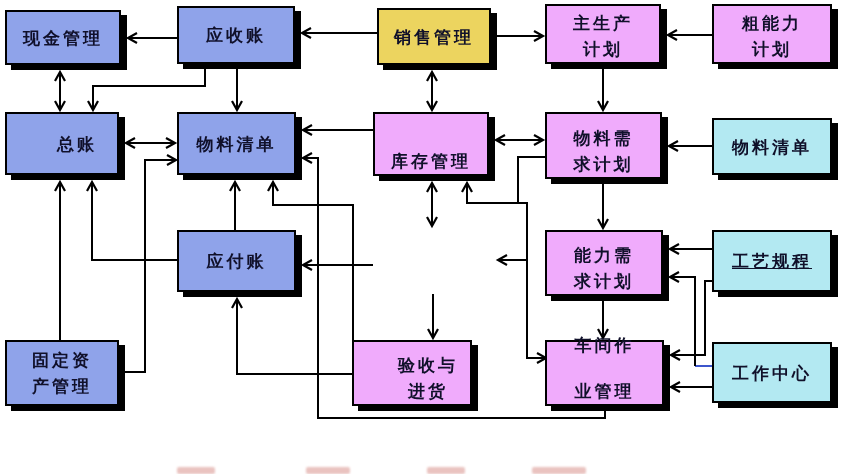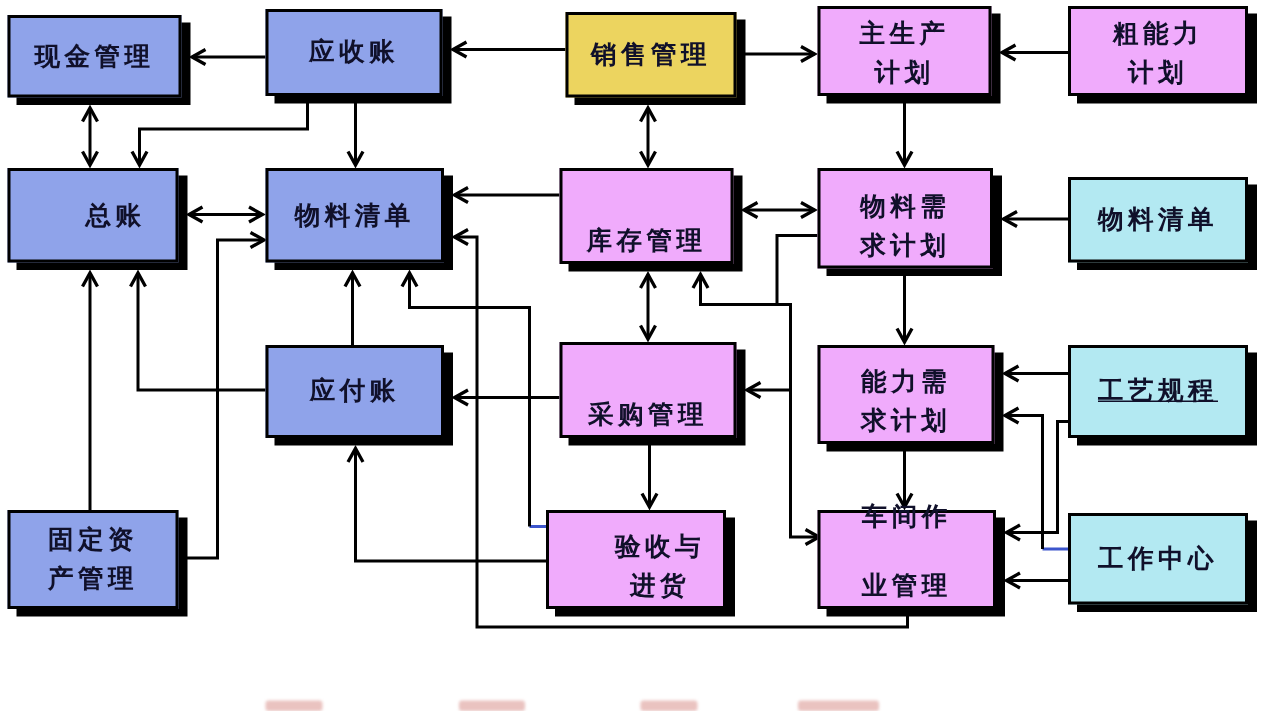--- a/index.html
+++ b/index.html
@@ -103,35 +103,32 @@
     <div class="node c-plan" style="left: 545px; top: 112px; width: 117px; height: 67px;">
       <span>物料需</span>
       <span>求计划</span>
     </div>
     <div class="node c-finance" style="left: 177px; top: 230px; width: 119px; height: 62px;">
       <span>应付账</span>
     </div>
     <div class="node c-data" style="left: 712px; top: 118px; width: 120px; height: 57px;">
       <span>物料清单</span>
     </div>
-    <div class="node c-plan" style="left: 373px; top: 228px; width: 118px; height: 64px;">
-      <span>采购管理</span>
-    </div>
     <div class="node c-plan" style="left: 545px; top: 230px; width: 118px; height: 66px;">
       <span>能力需</span>
       <span>求计划</span>
     </div>
     <div class="node c-data" style="left: 712px; top: 230px; width: 120px; height: 62px; text-decoration: underline;">
       <span>工艺规程</span>
     </div>
     <div class="node c-finance" style="left: 5px; top: 340px; width: 114px; height: 66px;">
       <span>固定资</span>
       <span>产管理</span>
     </div>
-    <div class="node c-plan" style="left: 364px; top: 340px; width: 120px; height: 66px; padding-left: 32px;">
+    <div class="node c-plan" style="left: 352px; top: 340px; width: 120px; height: 66px; padding-left: 32px;">
       <span>验收与</span>
       <span>进货</span>
     </div>
     <div class="node c-plan" style="left: 545px; top: 340px; width: 119px; height: 66px; gap: 20px;">
       <span>车间作</span>
       <span>业管理</span>
     </div>
     <div class="node c-data" style="left: 712px; top: 342px; width: 120px; height: 61px;">
       <span>工作中心</span>
     </div>

